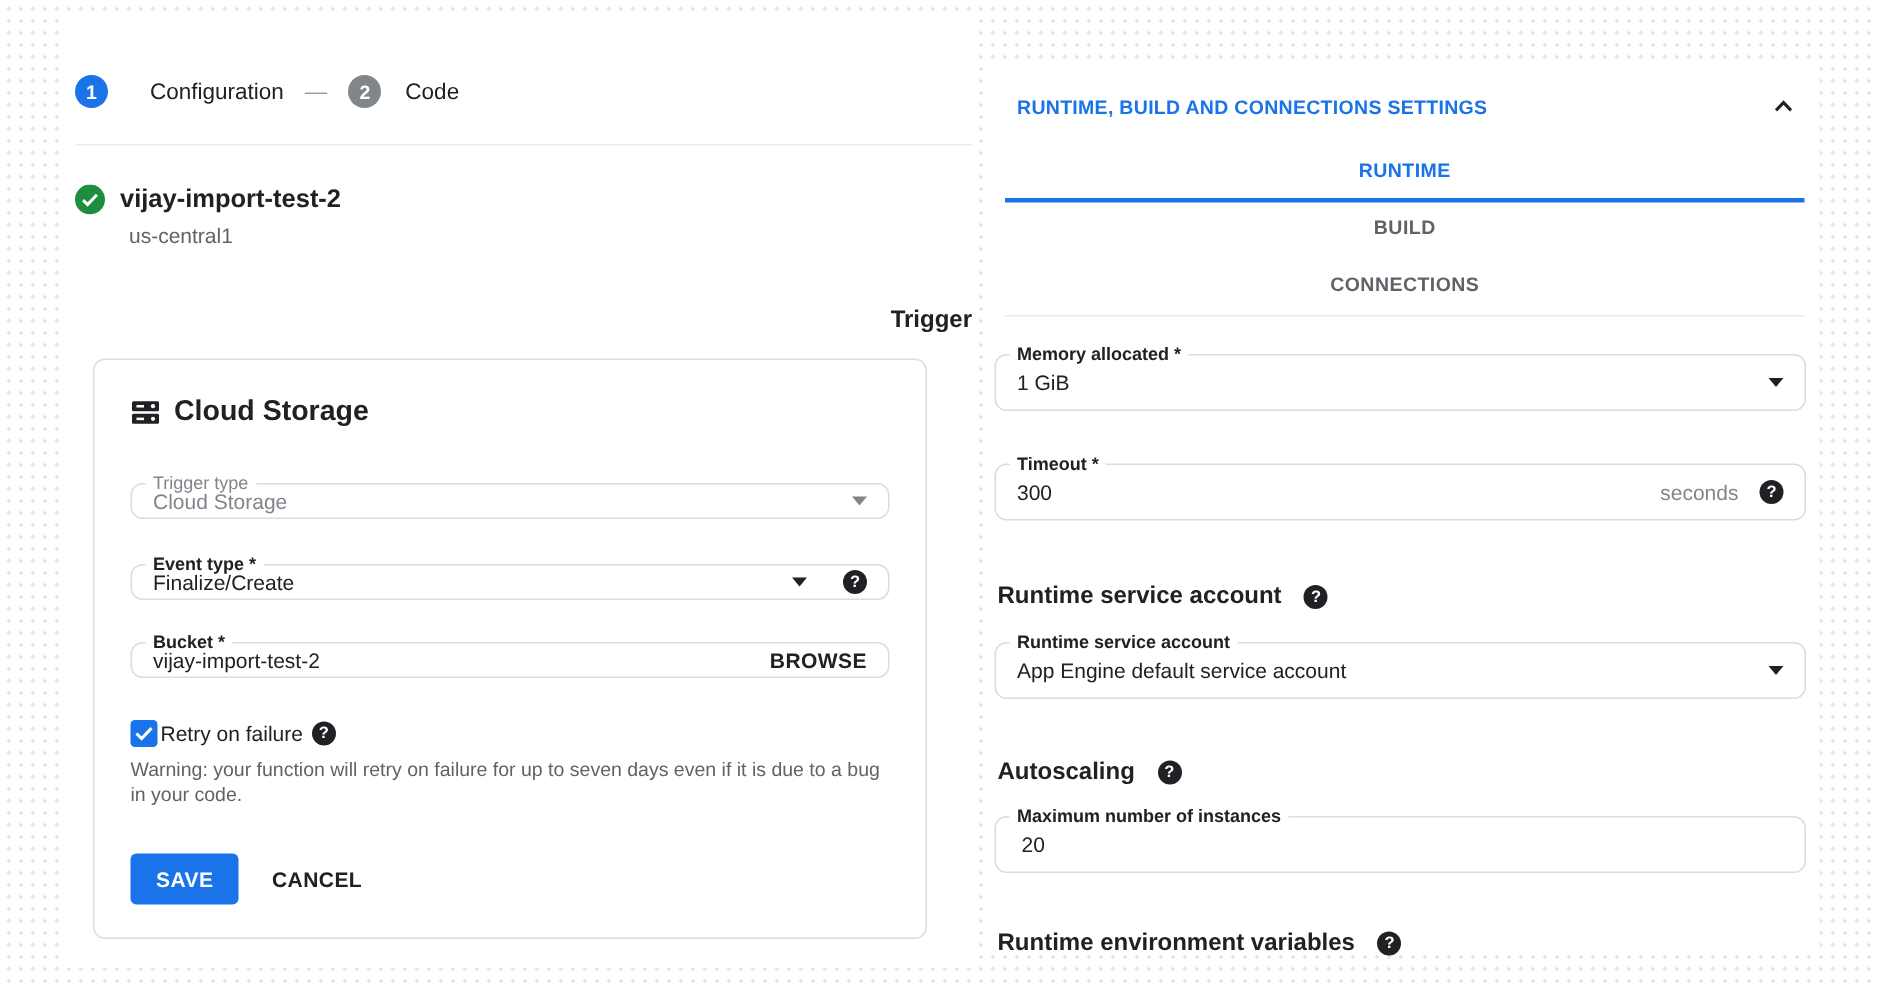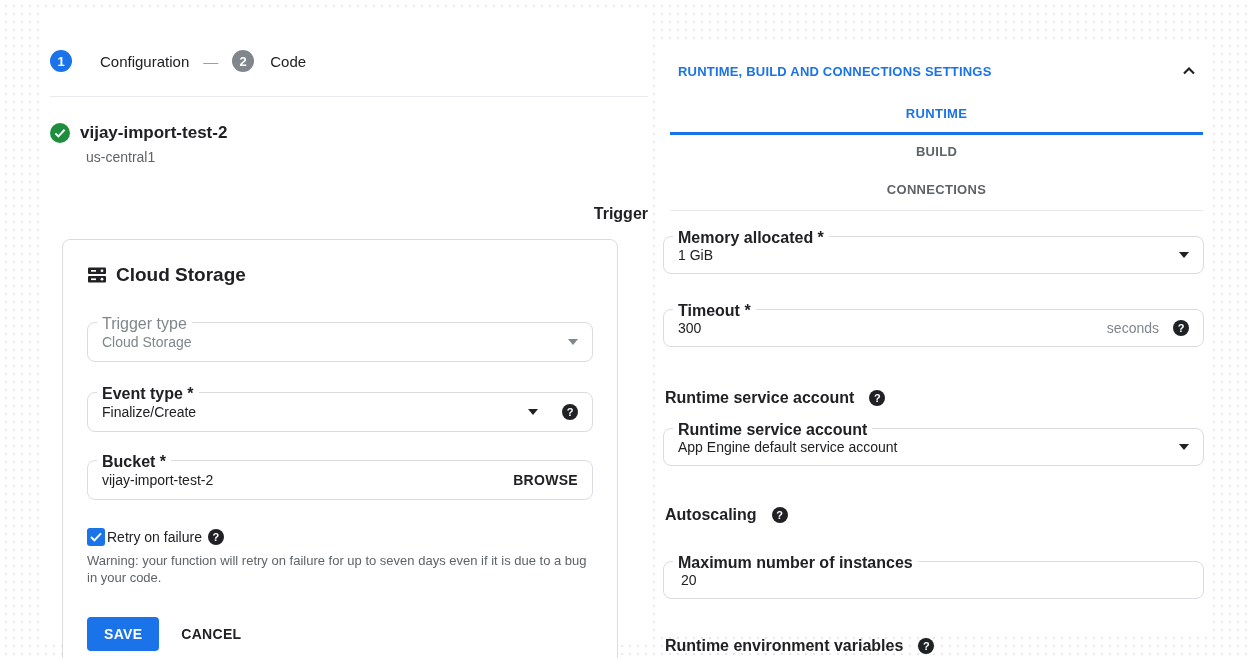--- a/index.html
+++ b/index.html
@@ -43,26 +43,26 @@
     margin:16px 0 0 18px; width:556px;
     border:1px solid #dadce0; border-radius:8px;
     padding:24px 24px 22px 24px; background:#fff;
   }
   .card-title-row { display:flex; align-items:center; gap:9px; }
   .card-title { font-size:19px; font-weight:bold; }
 
   
   .field {
     position:relative; border:1px solid #dadce0; border-radius:8px;
-    height:40px; display:flex; align-items:center; padding:0 14px;
+    height:24px; display:flex; align-items:center; padding:0 14px;
     background:#fff;
   }
   .field-label {
     position:absolute; top:-8px; left:9px; background:#fff; padding:0 5px;
-    font-size:16px; font-weight:bold; color:#202124; white-space:nowrap;
+    font-size:12px; font-weight:bold; color:#202124; white-space:nowrap;
   }
   .field-value { font-size:14px; color:#202124; flex:1 1 auto; }
   .field.disabled .field-label, .field.disabled .field-value { color:#80868b; font-weight:normal; }
   .field.disabled .field-label { font-weight:normal; }
   .arrow-down {
     width:0; height:0; border-left:5px solid transparent; border-right:5px solid transparent;
     border-top:6px solid #202124; flex:0 0 auto;
   }
   .arrow-down.gray { border-top-color:#80868b; }
   .help-icon {
@@ -114,21 +114,21 @@
     cursor:pointer; background:none; border-top:none; border-left:none; border-right:none;
     font-family:"Liberation Sans", sans-serif;
   }
   .tab.active { color:#1a73e8; border-bottom:3px solid #1a73e8; }
 
   .settings-body { padding:0 9px 0 7px; }
   .settings-body .field { height:38px; }
   .mt-memory  { margin-top:25px; }
   .mt-timeout { margin-top:35px; }
   .mt-sa-field { margin-top:21px; }
-  .mt-max-field { margin-top:37px;padding-left:17px; }
+  .mt-max-field { margin-top:20px;padding-left:17px; }
 
   .section-heading-right {
     display:flex; align-items:center; gap:15px;
     font-size:16px; font-weight:bold; margin-top:42px; padding-left:2px;
   }
   .section-heading-right.tight { margin-top:40px; }
 
   .add-var-btn {
     display:inline-flex; align-items:center; gap:9px; margin-top:32px; margin-left:2px;
     background:#fff; border:1px solid #dadce0; border-radius:4px;

